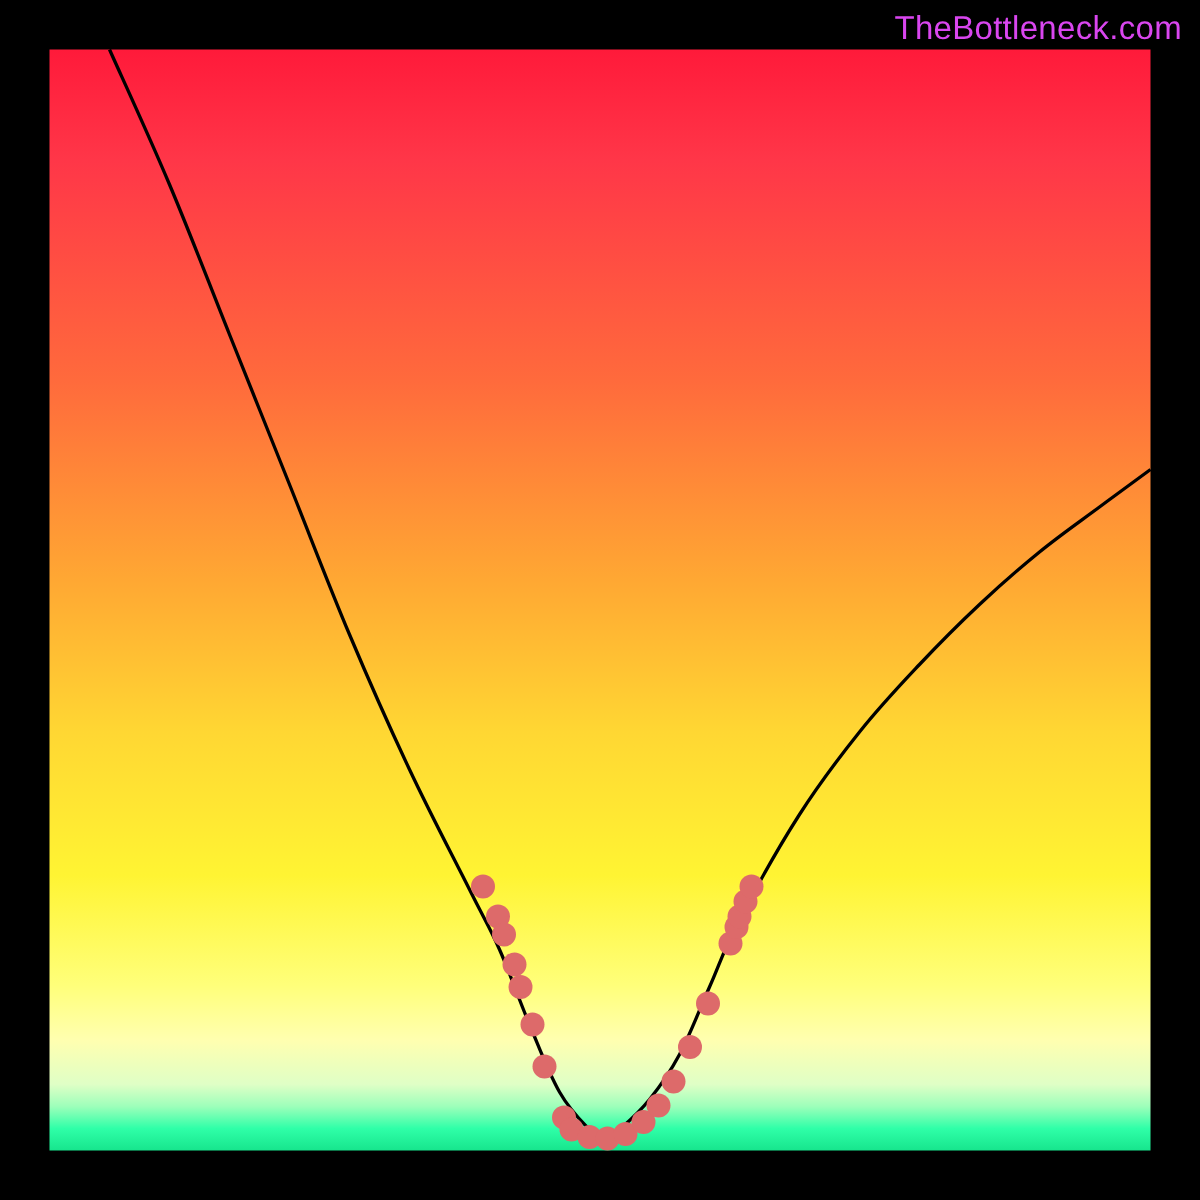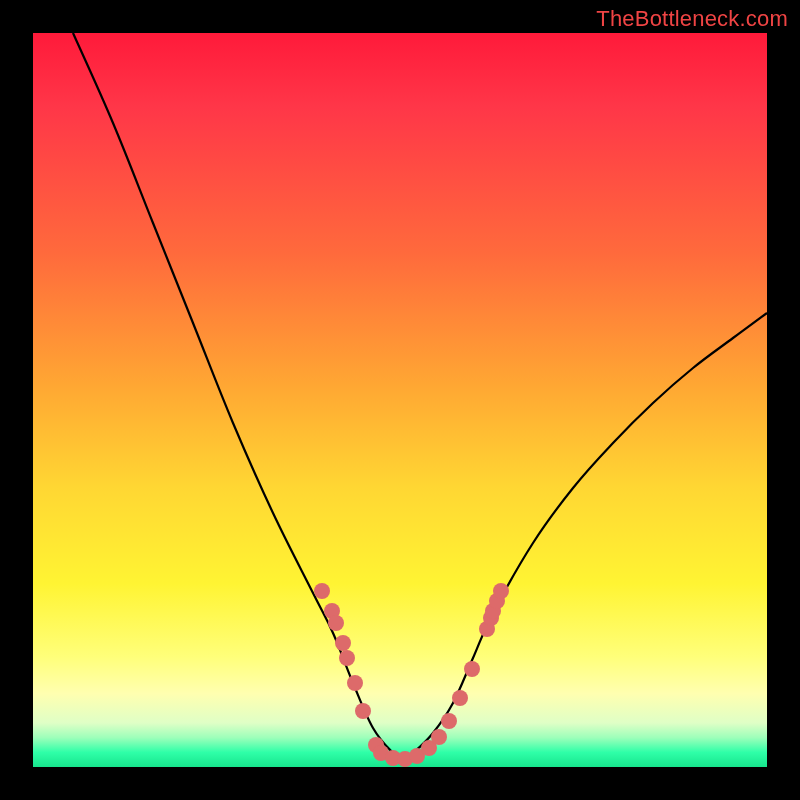--- a/index.html
+++ b/index.html
@@ -39,21 +39,21 @@
       #dfffc6 94%,
       #9dffba 96%,
       #2fffa8 98%,
       #17e58d 100%
     );
   }
   .watermark {
     position: absolute;
     top: 6px;
     right: 12px;
-    color: #ef4444;
+    color: #d946ef;
     font-size: 22px;
     font-weight: 500;
     letter-spacing: 0.2px;
     user-select: none;
   }
   svg.curve {
     position: absolute;
     left: 0;
     top: 0;
     width: 734px;

